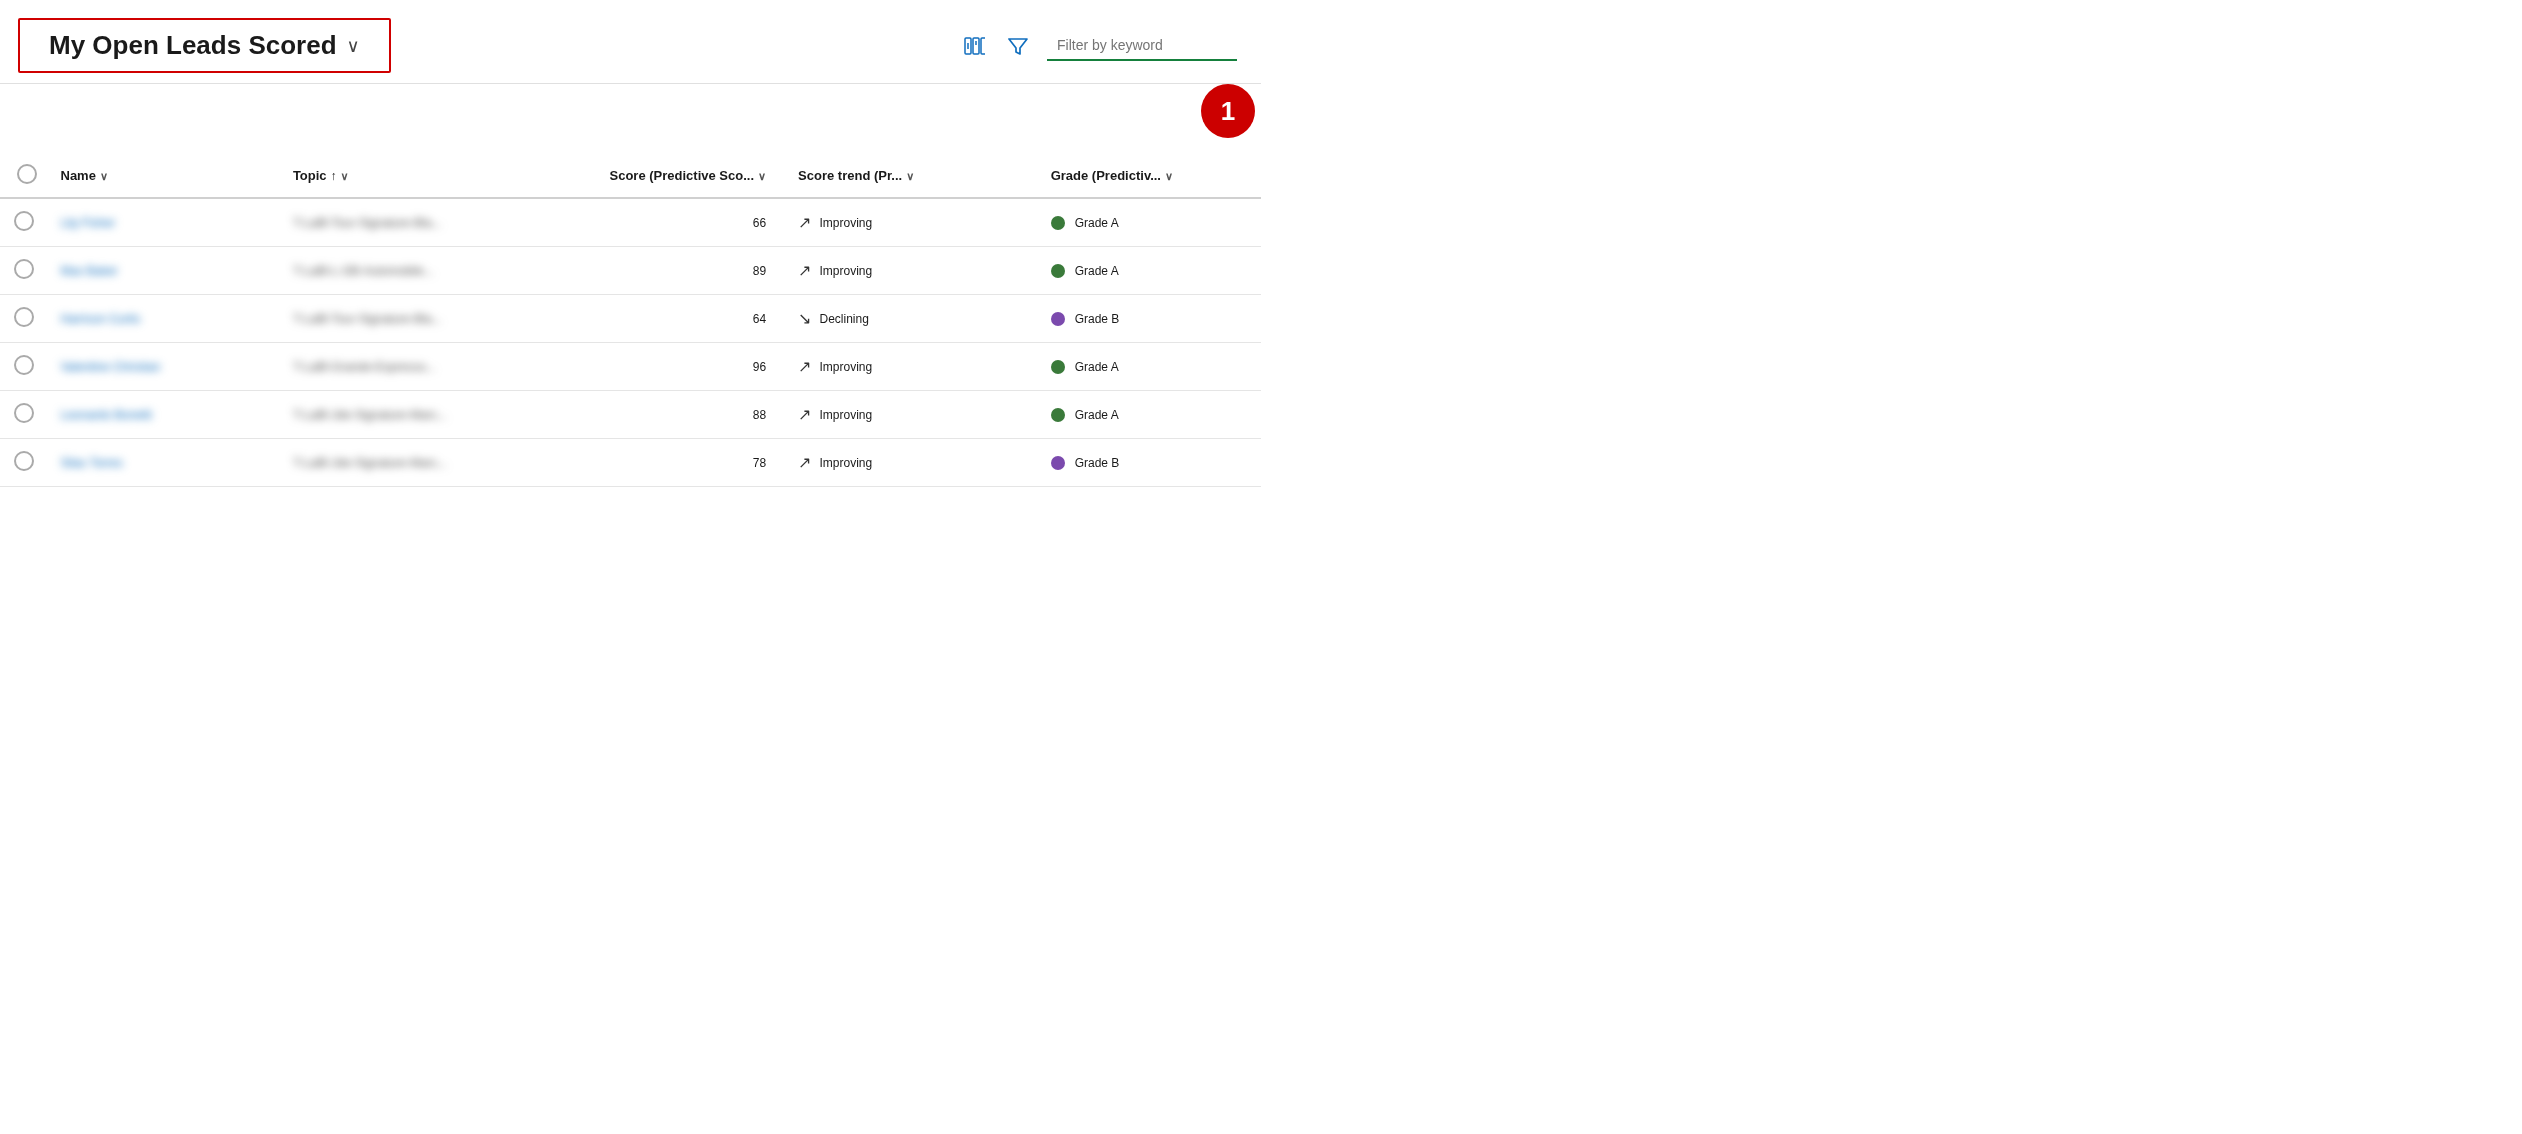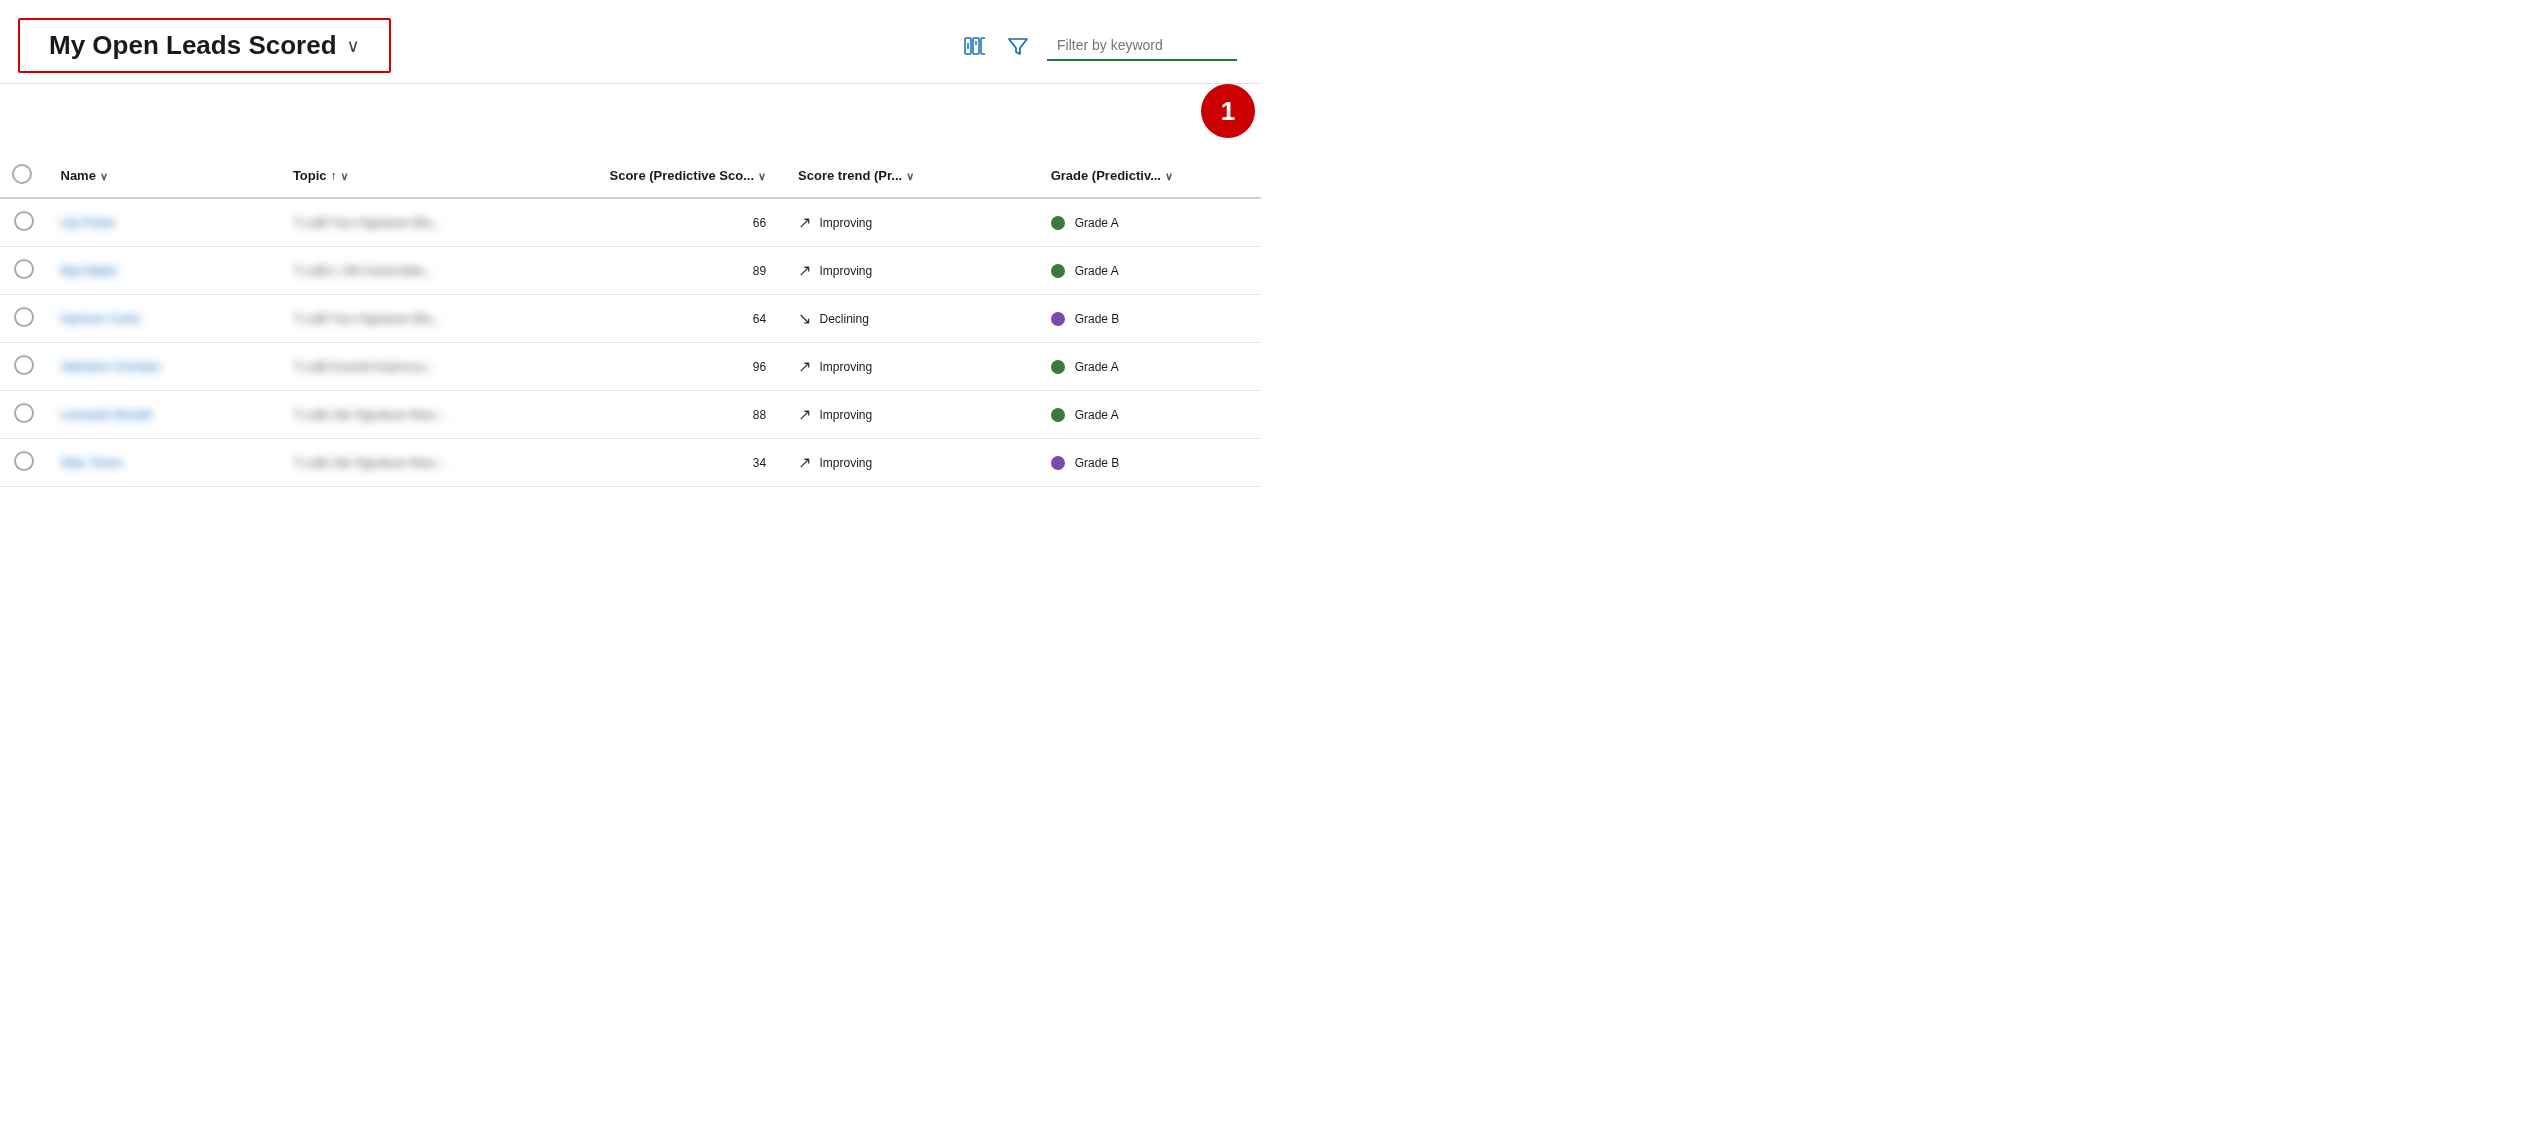--- a/index.html
+++ b/index.html
@@ -118,21 +118,21 @@
       width: 100%;
       border-collapse: collapse;
     }
 
     thead tr {
       border-bottom: 2px solid #d0d0d0;
     }
 
     th {
       padding: 10px 12px;
-      text-align: left;
+      text-align: right;
       font-weight: 600;
       font-size: 13px;
       color: #1a1a1a;
       white-space: nowrap;
       user-select: none;
     }
 
     .col-checkbox { width: 48px; }
     .col-name { width: 230px; }
     .col-topic { width: 260px; }
@@ -434,21 +434,21 @@
           <tr>
       <td class="td-checkbox col-checkbox">
         <span class="checkbox-circle"></span>
       </td>
       <td class="col-name">
         <a class="name-link" href="#">Silas Torres</a>
       </td>
       <td class="col-topic">
         <span class="topic-text">T-LaBl-Jde-Signature-Marc...</span>
       </td>
-      <td class="col-score score-val">34</td>
+      <td class="col-score score-val">78</td>
       <td class="col-trend">
         <div class="trend-cell">
           <span class="trend-arrow arrow-up"></span>
           <span>Improving</span>
         </div>
       </td>
       <td class="col-grade">
         <div class="grade-cell">
           <span class="grade-dot dot-purple"></span>
           <span>Grade B</span>

